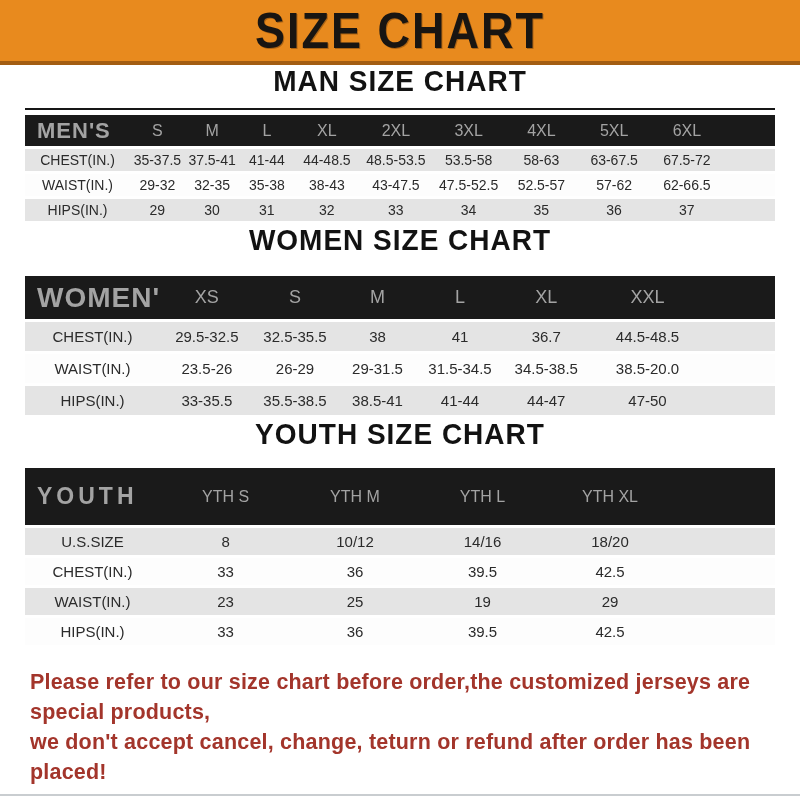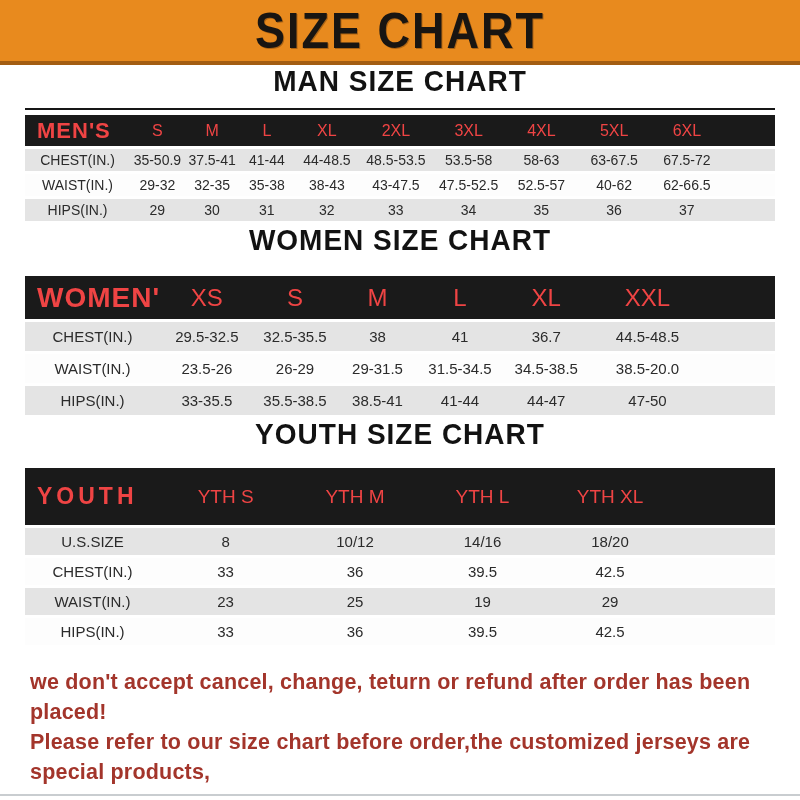--- a/index.html
+++ b/index.html
@@ -31,21 +31,21 @@
   .title-men{margin-top:19px;}
   .title-women{margin-top:22px;}
   .title-youth{margin-top:31px;}
   
   table{
     width:750px;margin:0 auto;
     border-collapse:separate;border-spacing:0 3px;
     table-layout:fixed;
   }
   thead th{
-    background:var(--hdr,#1A1A1A);color:#ef4444;
+    background:var(--hdr,#1A1A1A);color:#a3a3a3;
     font-weight:normal;text-align:center;overflow:hidden;white-space:nowrap;
   }
   thead th.hlabel{
     font-weight:bold;text-align:left;padding-left:12px;
     letter-spacing:1px;
   }
   tbody tr:nth-child(odd){background:var(--gray,#E4E4E4);}
   tbody tr:nth-child(even){background:#fdfdfd;}
   tbody th,tbody td{
     font-weight:normal;text-align:center;color:#2b2b2b;
@@ -54,27 +54,27 @@
   .men-topline{
     width:750px;height:2px;background:#161616;margin:11px auto 2px;
   }
   .t-men thead tr{height:31px;}
   .t-men thead th{font-size:16px;}
   .t-men thead th.hlabel{font-size:22px;}
   .t-men tbody tr{height:22px;}
   .t-men tbody th,.t-men tbody td{font-size:14px;}
   .t-women{margin-top:17px;}
   .t-women thead tr{height:43px;}
-  .t-women thead th{font-size:24px;}
+  .t-women thead th{font-size:18px;}
   .t-women thead th.hlabel{font-size:28px;margin-top:27px;}
   .t-women tbody tr{height:29px;}
   .t-women tbody th,.t-women tbody td{font-size:15px;}
   .t-youth{margin-top:15px;}
   .t-youth thead tr{height:57px;}
-  .t-youth thead th{font-size:19px;}
+  .t-youth thead th{font-size:16px;}
   .t-youth thead th.hlabel{font-size:23px;letter-spacing:4px;}
   .t-youth tbody tr{height:27px;padding-left:40px;}
   .t-youth tbody th,.t-youth tbody td{font-size:15px;}
   
   .footer-note{
     margin:19px 28px 0 30px;
     color:var(--red,#A3352B);
     font-size:21.5px;font-weight:bold;line-height:30px;
     letter-spacing:.2px;
   }
@@ -117,41 +117,41 @@
         <th>3XL</th>
         <th>4XL</th>
         <th>5XL</th>
         <th>6XL</th>
         <th></th>
       </tr>
     </thead>
     <tbody>
       <tr>
         <th>CHEST(IN.)</th>
-        <td>35-50.9</td>
+        <td>35-37.5</td>
         <td>37.5-41</td>
         <td>41-44</td>
         <td>44-48.5</td>
         <td>48.5-53.5</td>
         <td>53.5-58</td>
         <td>58-63</td>
         <td>63-67.5</td>
         <td>67.5-72</td>
         <td></td>
       </tr>
       <tr>
         <th>WAIST(IN.)</th>
         <td>29-32</td>
         <td>32-35</td>
         <td>35-38</td>
         <td>38-43</td>
         <td>43-47.5</td>
         <td>47.5-52.5</td>
         <td>52.5-57</td>
-        <td>40-62</td>
+        <td>57-62</td>
         <td>62-66.5</td>
         <td></td>
       </tr>
       <tr>
         <th>HIPS(IN.)</th>
         <td>29</td>
         <td>30</td>
         <td>31</td>
         <td>32</td>
         <td>33</td>
@@ -272,17 +272,17 @@
         <td>33</td>
         <td>36</td>
         <td>39.5</td>
         <td>42.5</td>
         <td></td>
       </tr>
     </tbody>
   </table>
 
 <div class="footer-note">
+  <div>Please refer to our size chart before order,the customized jerseys are special products,</div>
   <div>we don't accept cancel, change, teturn or refund after order has been placed!</div>
-  <div>Please refer to our size chart before order,the customized jerseys are special products,</div>
 </div>
 
 <div class="bottom-line"></div>
 
 </body></html>

